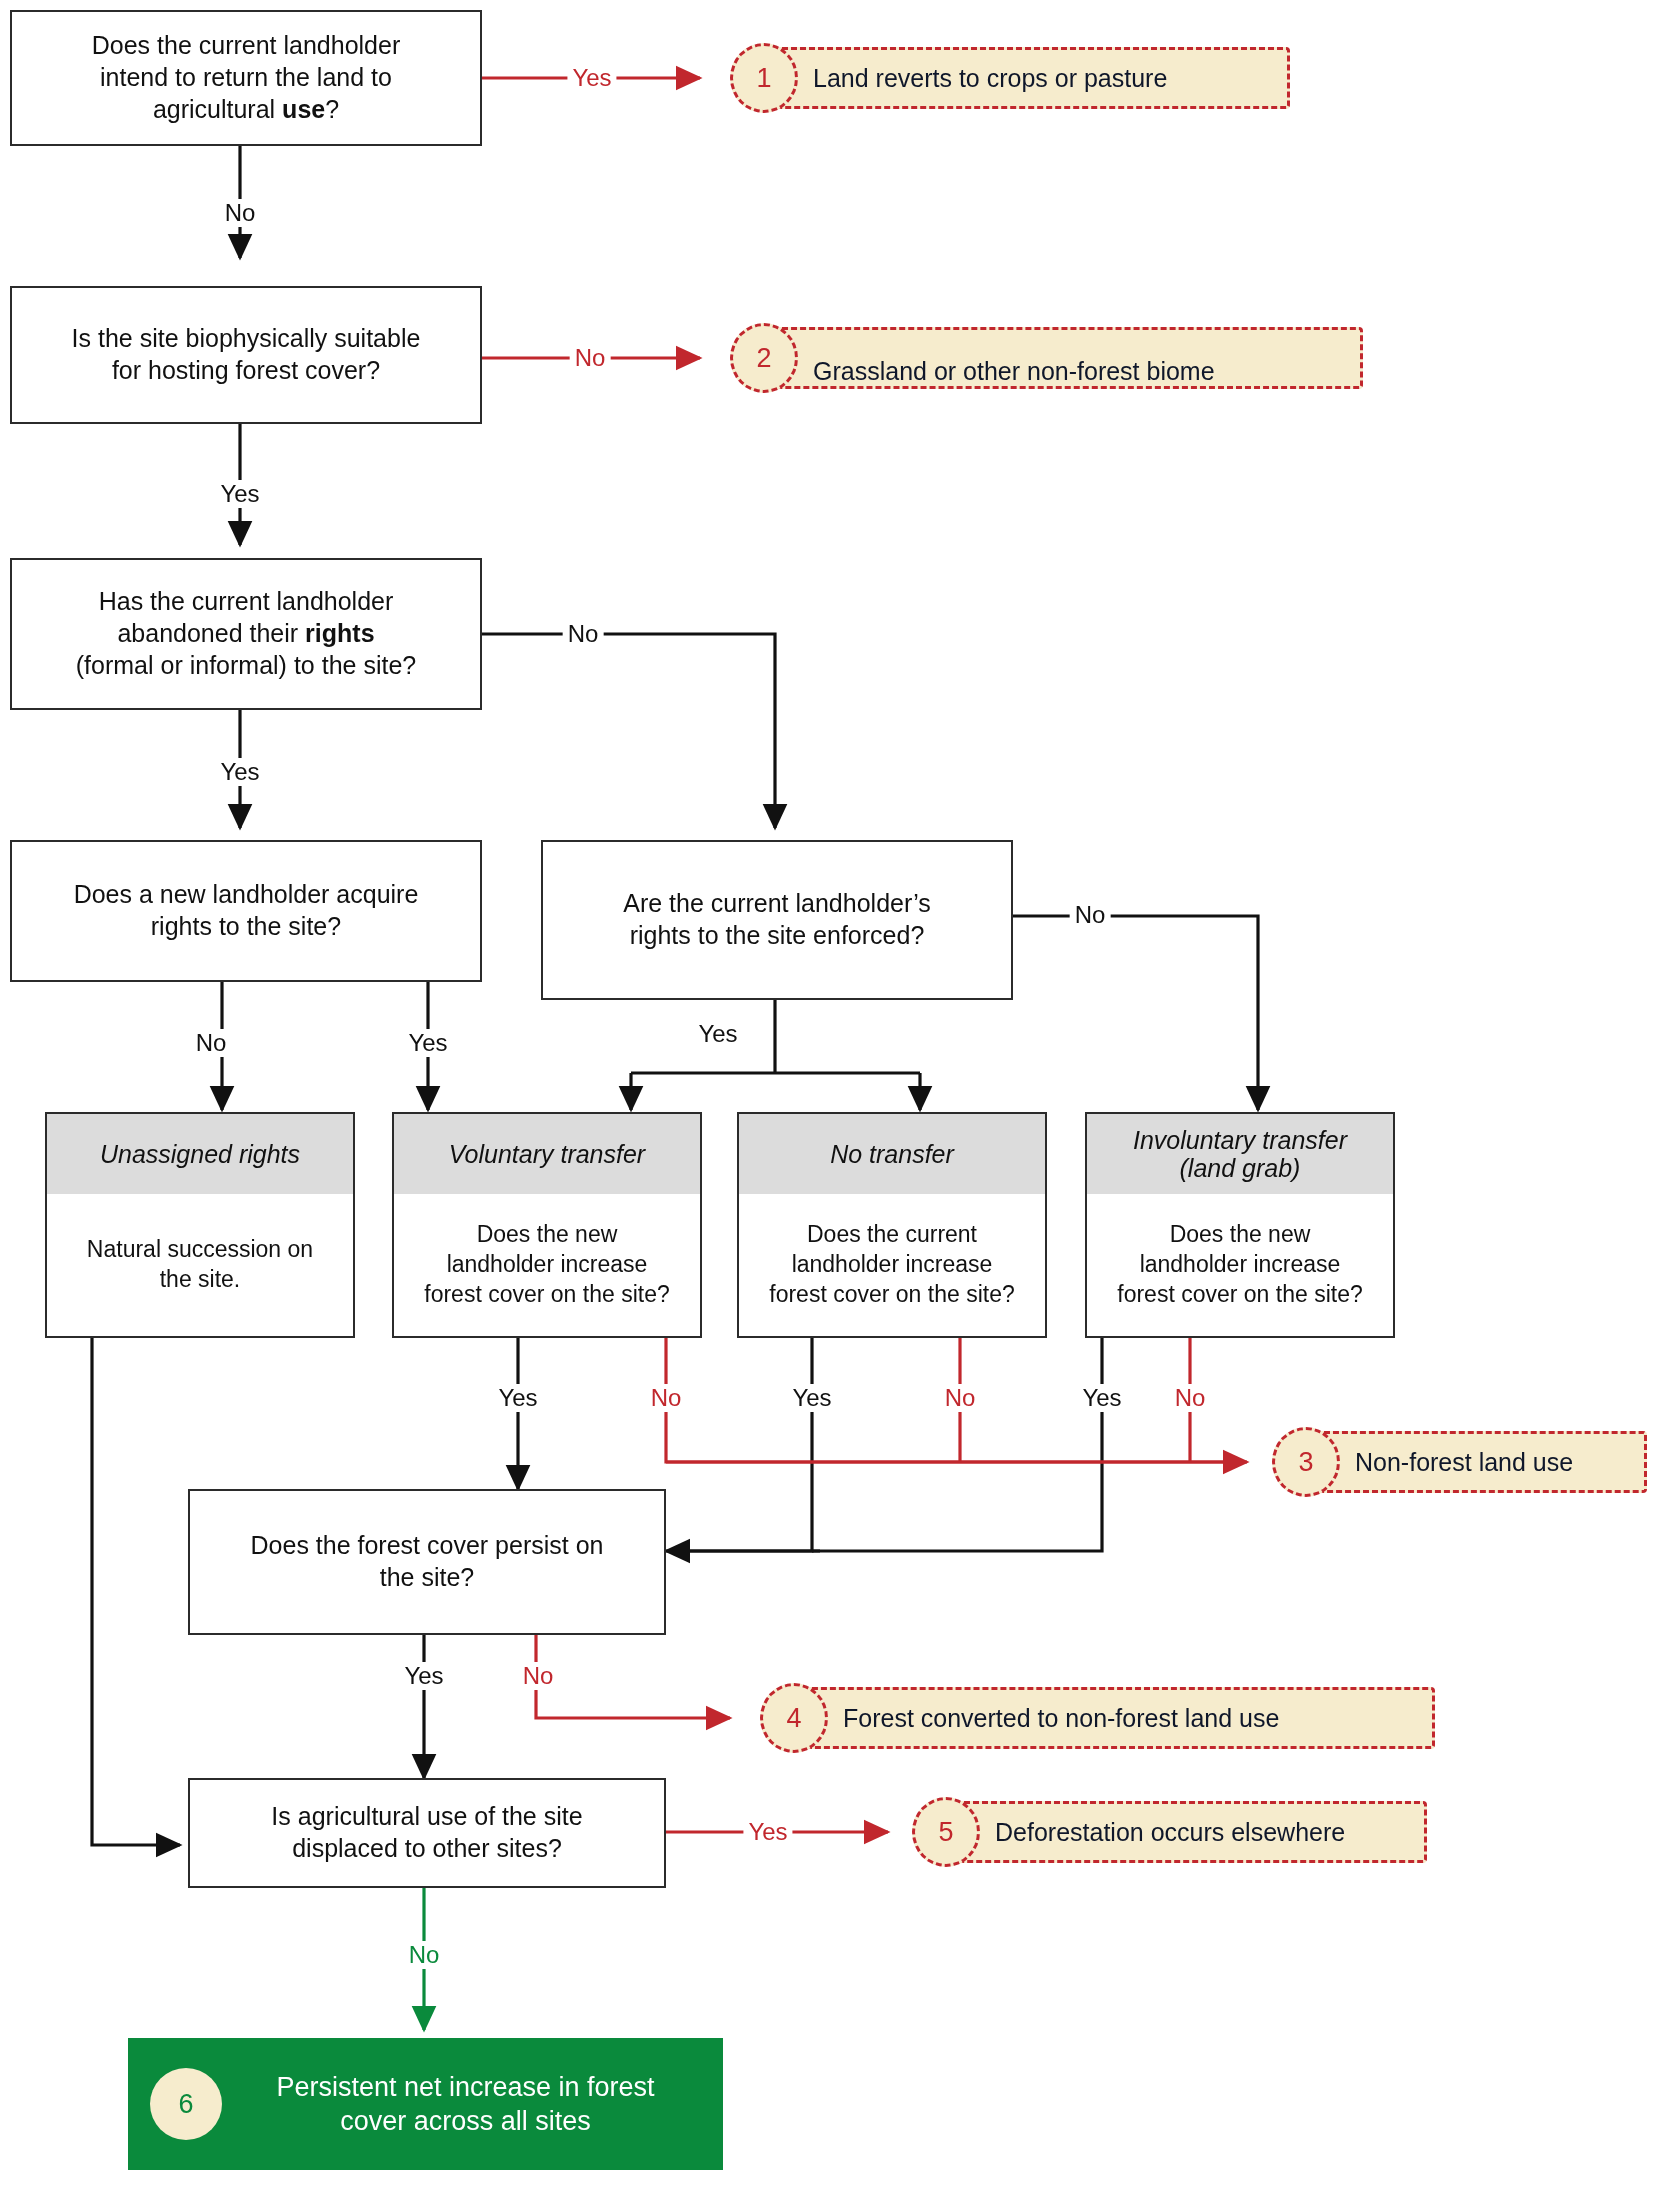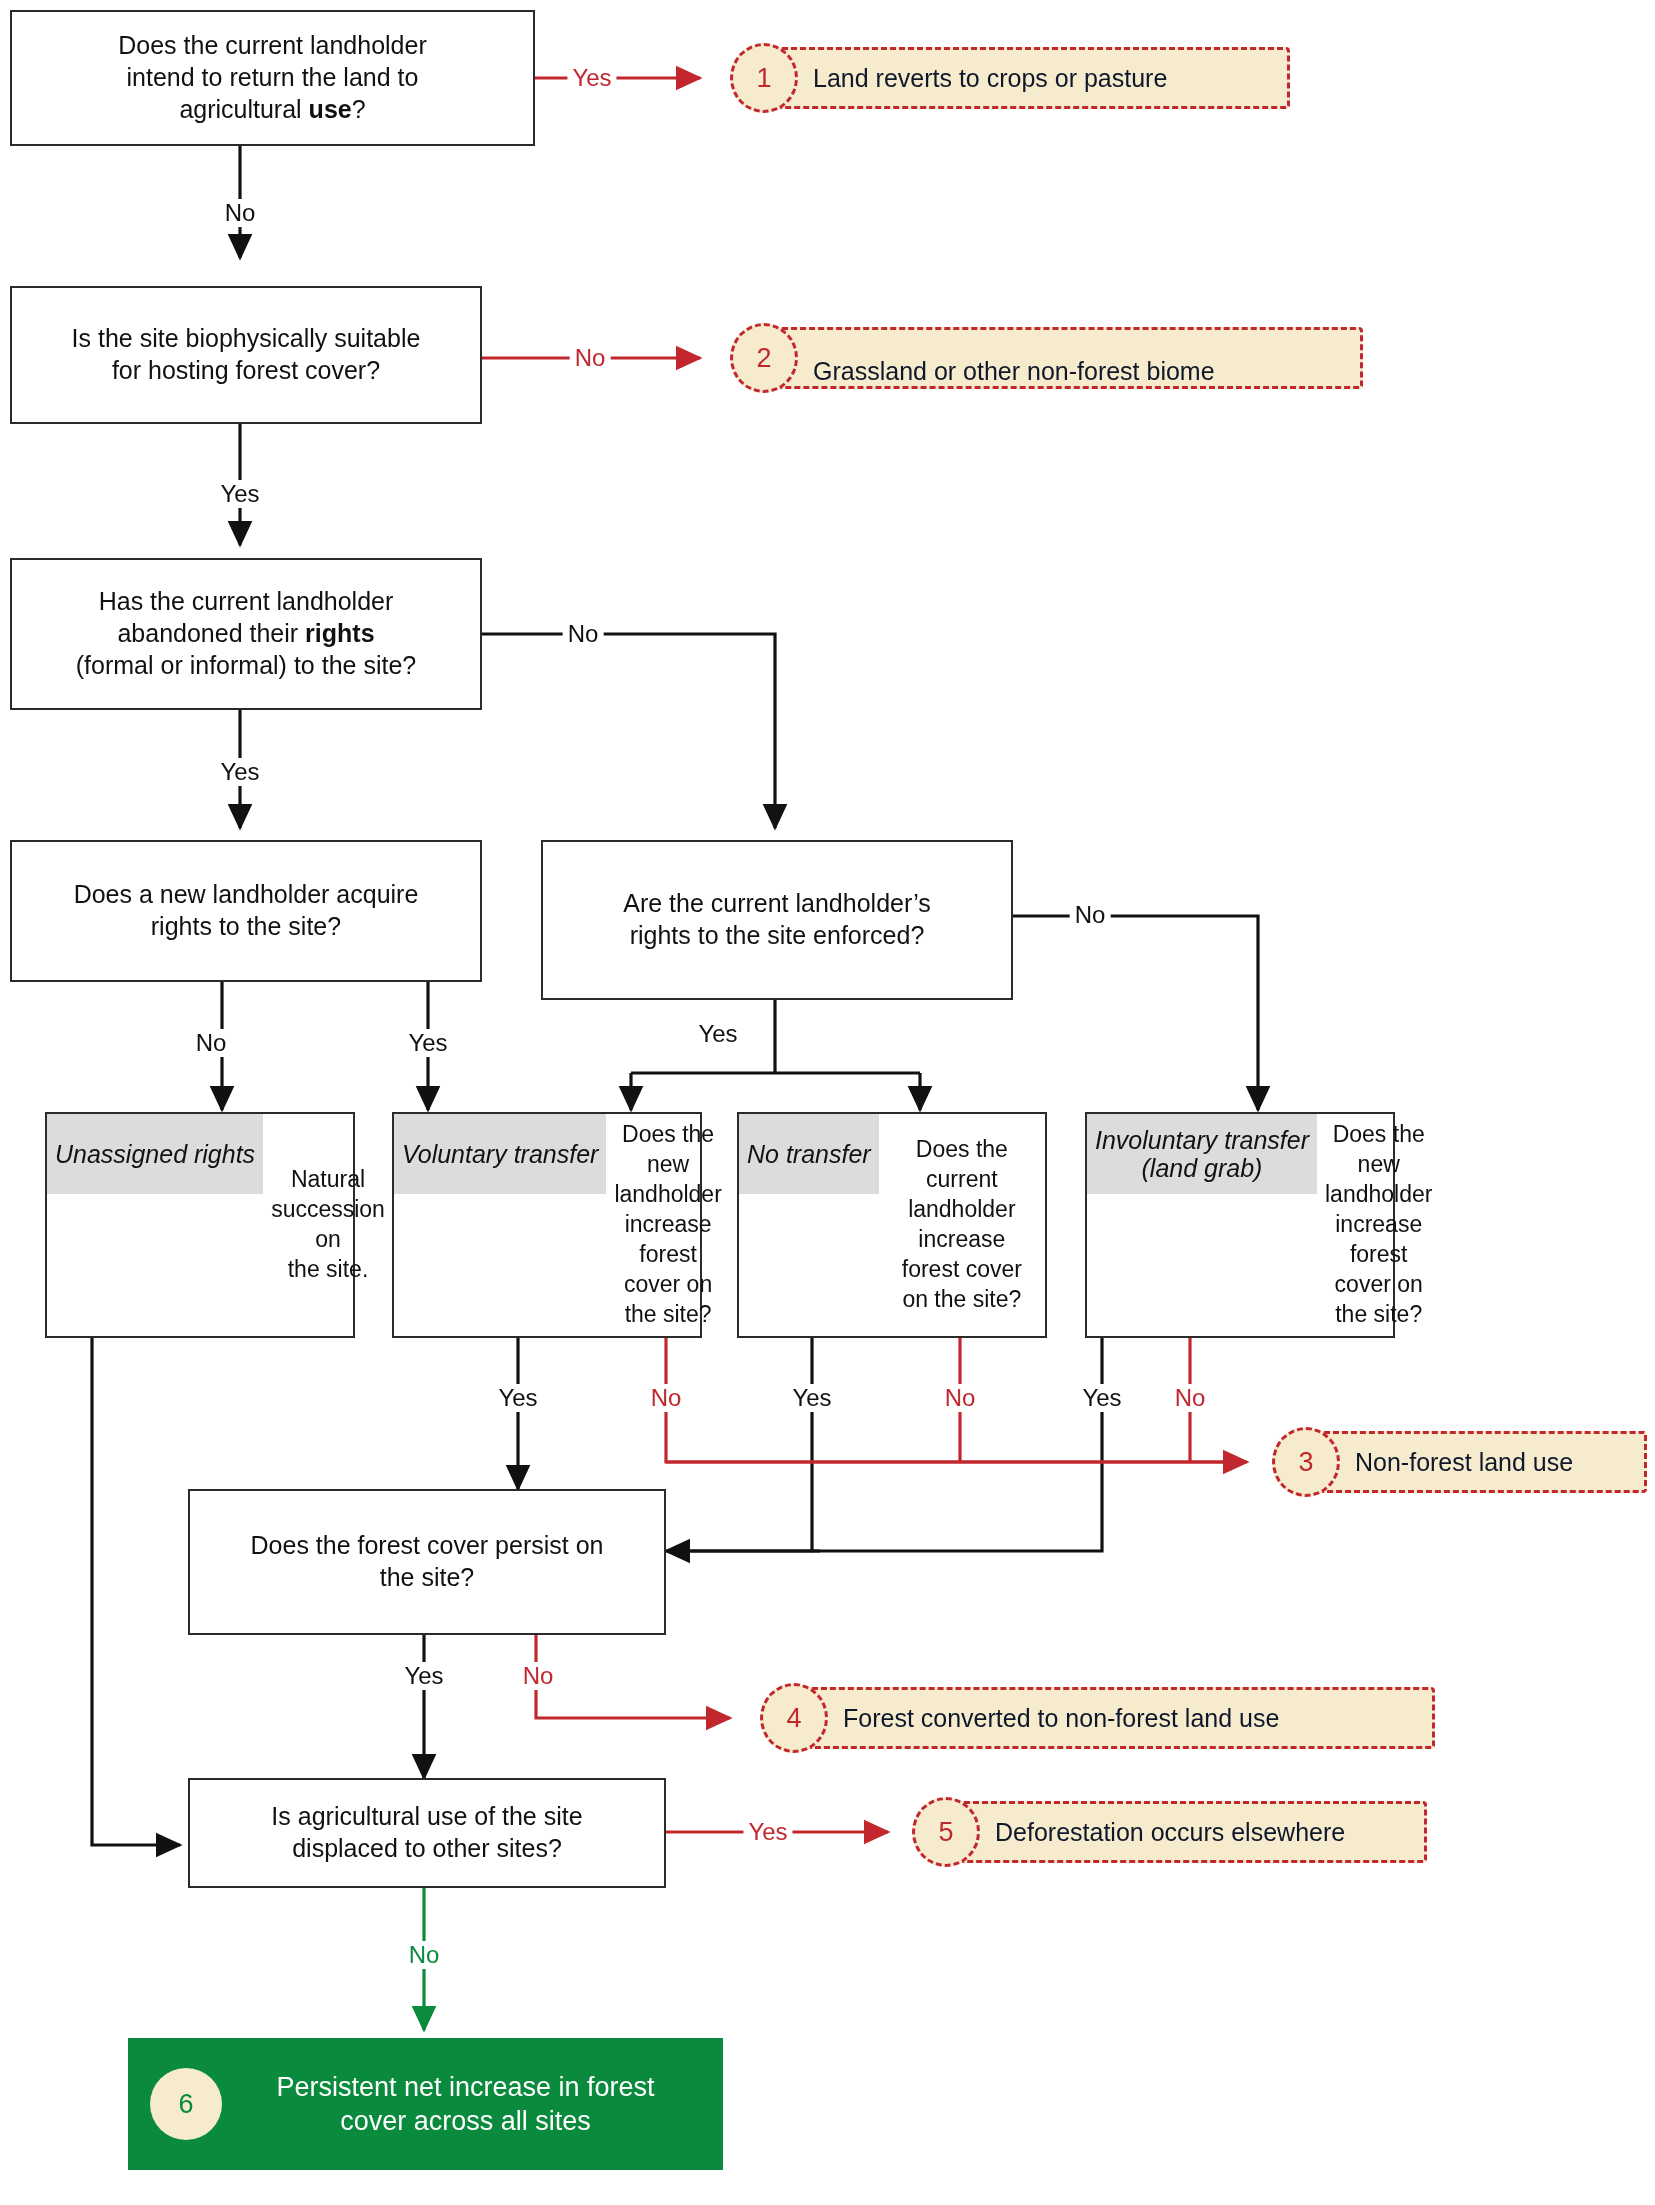--- a/index.html
+++ b/index.html
@@ -38,20 +38,21 @@
   }
   .node .txt { display: block; }
   .node b { font-weight: bold; }
 
   
   .cat {
     position: absolute;
     border: 2.5px solid #2b2b2b;
     background: #ffffff;
     display: flex;
+    flex-direction: column;
   }
   .cat-head {
     background: #dcdcdc;
     flex: 0 0 auto;
     height: 80px;
     display: flex;
     align-items: center;
     justify-content: center;
     text-align: center;
     font-style: italic;
@@ -218,21 +219,21 @@
 
       <path d="M666,1832 L888,1832" marker-end="url(#ard)"></path>
     </g>
 
     <g fill="none" stroke="#0a8a3c" stroke-width="3.2">
 
       <path d="M424,1888 L424,2030" marker-end="url(#agr)"></path>
     </g>
   </svg>
 
-  <div class="node" style="left:10px; top:10px; width:525px; height:136px;">
+  <div class="node" style="left:10px; top:10px; width:472px; height:136px;">
     <span class="txt">
       <span>Does the current landholder</span><br>
       <span>intend to return the land to</span><br>
       <span>agricultural </span><b>use</b><span>?</span>
     </span>
   </div>
 
   <div class="node" style="left:10px; top:286px; width:472px; height:138px;">
     <span class="txt">
       <span>Is the site biophysically suitable</span><br>

